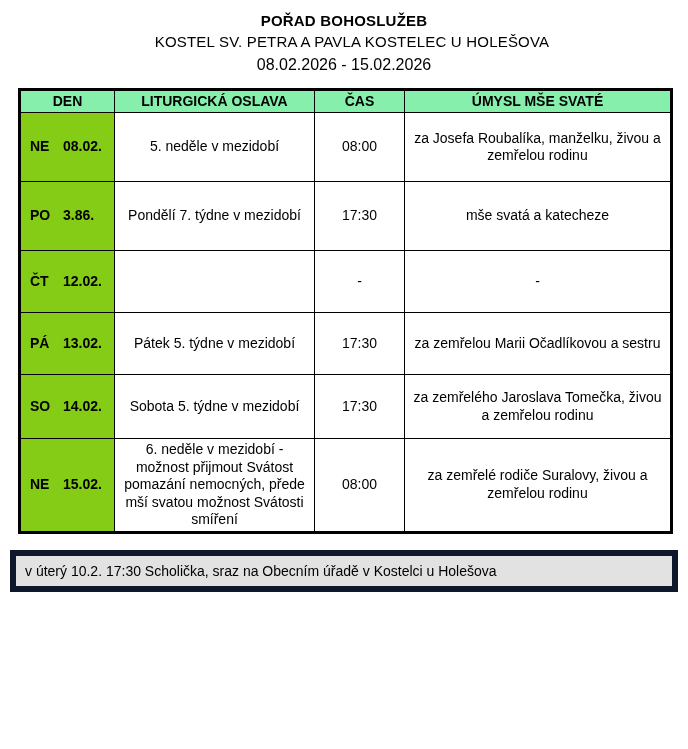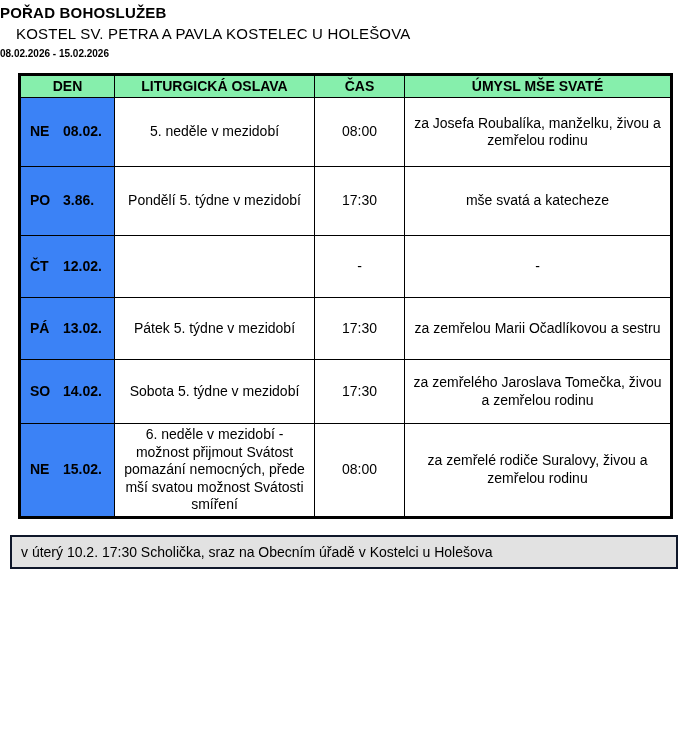--- a/index.html
+++ b/index.html
@@ -4,24 +4,24 @@
 <style>
   * { box-sizing: border-box; margin: 0; padding: 0; }
   html, body {
     width: 688px;
     background: #ffffff;
     color: #000000;
     font-family: "Liberation Sans", sans-serif;
   }
   .page { width: 688px; height: 749px; position: relative; }
 
-  .doc-header { text-align: left; padding-top: 4px; }
+  .doc-header { text-align: center; padding-top: 12px; }
   .doc-title { font-size: 15px; font-weight: bold; letter-spacing: 0.2px; }
   .doc-subtitle { font-size: 15px; font-weight: normal; margin-top: 4px; letter-spacing: 0.2px; margin-left: 16px; }
-  .doc-daterange { font-size: 10px; margin-top: 6px; font-weight: bold; }
+  .doc-daterange { font-size: 16px; margin-top: 6px; font-weight: normal; }
 
   table.schedule {
     border-collapse: collapse;
     table-layout: fixed;
     width: 652px;
     margin-left: 18px;
     margin-top: 14px;
     border: 3px solid #000000;
   }
   .schedule th, .schedule td {
@@ -33,21 +33,21 @@
     line-height: 1.25;
     overflow: hidden;
   }
   .schedule thead th {
     background: #86efac;
     font-weight: bold;
     height: 23px;
     padding: 1px 4px;
   }
   td.den-cell {
-    background: #3b82f6;
+    background: #84cc16;
     font-weight: bold;
     text-align: left;
     padding-left: 9px;
     white-space: nowrap;
   }
   td.den-cell .day-abbr { display: inline-block; min-width: 24px; margin-right: 9px; }
 
   
   .schedule tbody tr:nth-child(1) td { height: 69px; }
   .schedule tbody tr:nth-child(2) td { height: 69px; }
@@ -57,21 +57,21 @@
   .schedule tbody tr:nth-child(6) td { height: 75px; }
   .schedule tbody tr:nth-child(7) td { height: 63px; }
   .schedule tbody tr:nth-child(8) td { height: 100px; }
   .schedule tbody tr:nth-child(8) td.celebration-cell { line-height: 1.18; padding: 2px 18px; }
 
   .footer-note {
     width: 668px;
     margin-left: 10px;
     margin-top: 16px;
     background: #e2e2e2;
-    border: 2px solid #0f172a;
+    border: 6px solid #0f172a;
     padding: 7px 9px;
     font-size: 14px;
   }
 </style>
 </head>
 <body>
 
 <div class="page">
 
   <div class="doc-header">
@@ -97,21 +97,21 @@
     </thead>
     <tbody>
       <tr>
         <td class="den-cell"><span class="day-abbr">NE</span><span>08.02.</span></td>
         <td class="celebration-cell">5. neděle v mezidobí</td>
         <td class="time-cell">08:00</td>
         <td class="intention-cell">za Josefa Roubalíka, manželku, živou a zemřelou rodinu</td>
       </tr>
       <tr>
         <td class="den-cell"><span class="day-abbr">PO</span><span>3.86.</span></td>
-        <td class="celebration-cell">Pondělí 5. týdne v mezidobí</td>
+        <td class="celebration-cell">Pondělí 7. týdne v mezidobí</td>
         <td class="time-cell">17:30</td>
         <td class="intention-cell">mše svatá a katecheze</td>
       </tr>
       <tr>
         <td class="den-cell"><span class="day-abbr">ČT</span><span>12.02.</span></td>
         <td class="celebration-cell"></td>
         <td class="time-cell">-</td>
         <td class="intention-cell">-</td>
       </tr>
       <tr>

